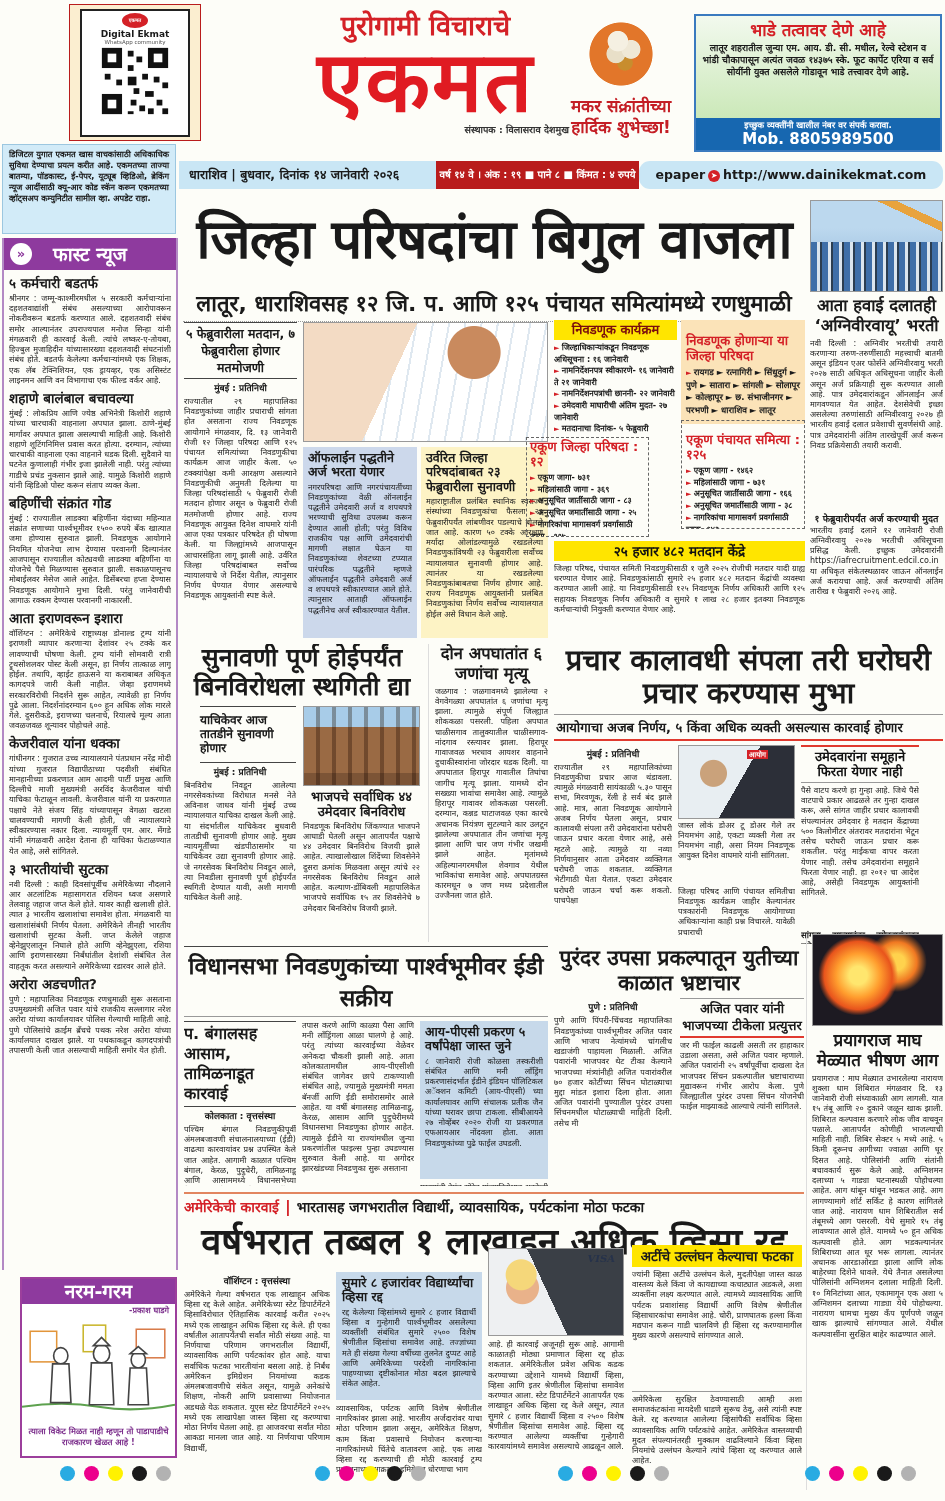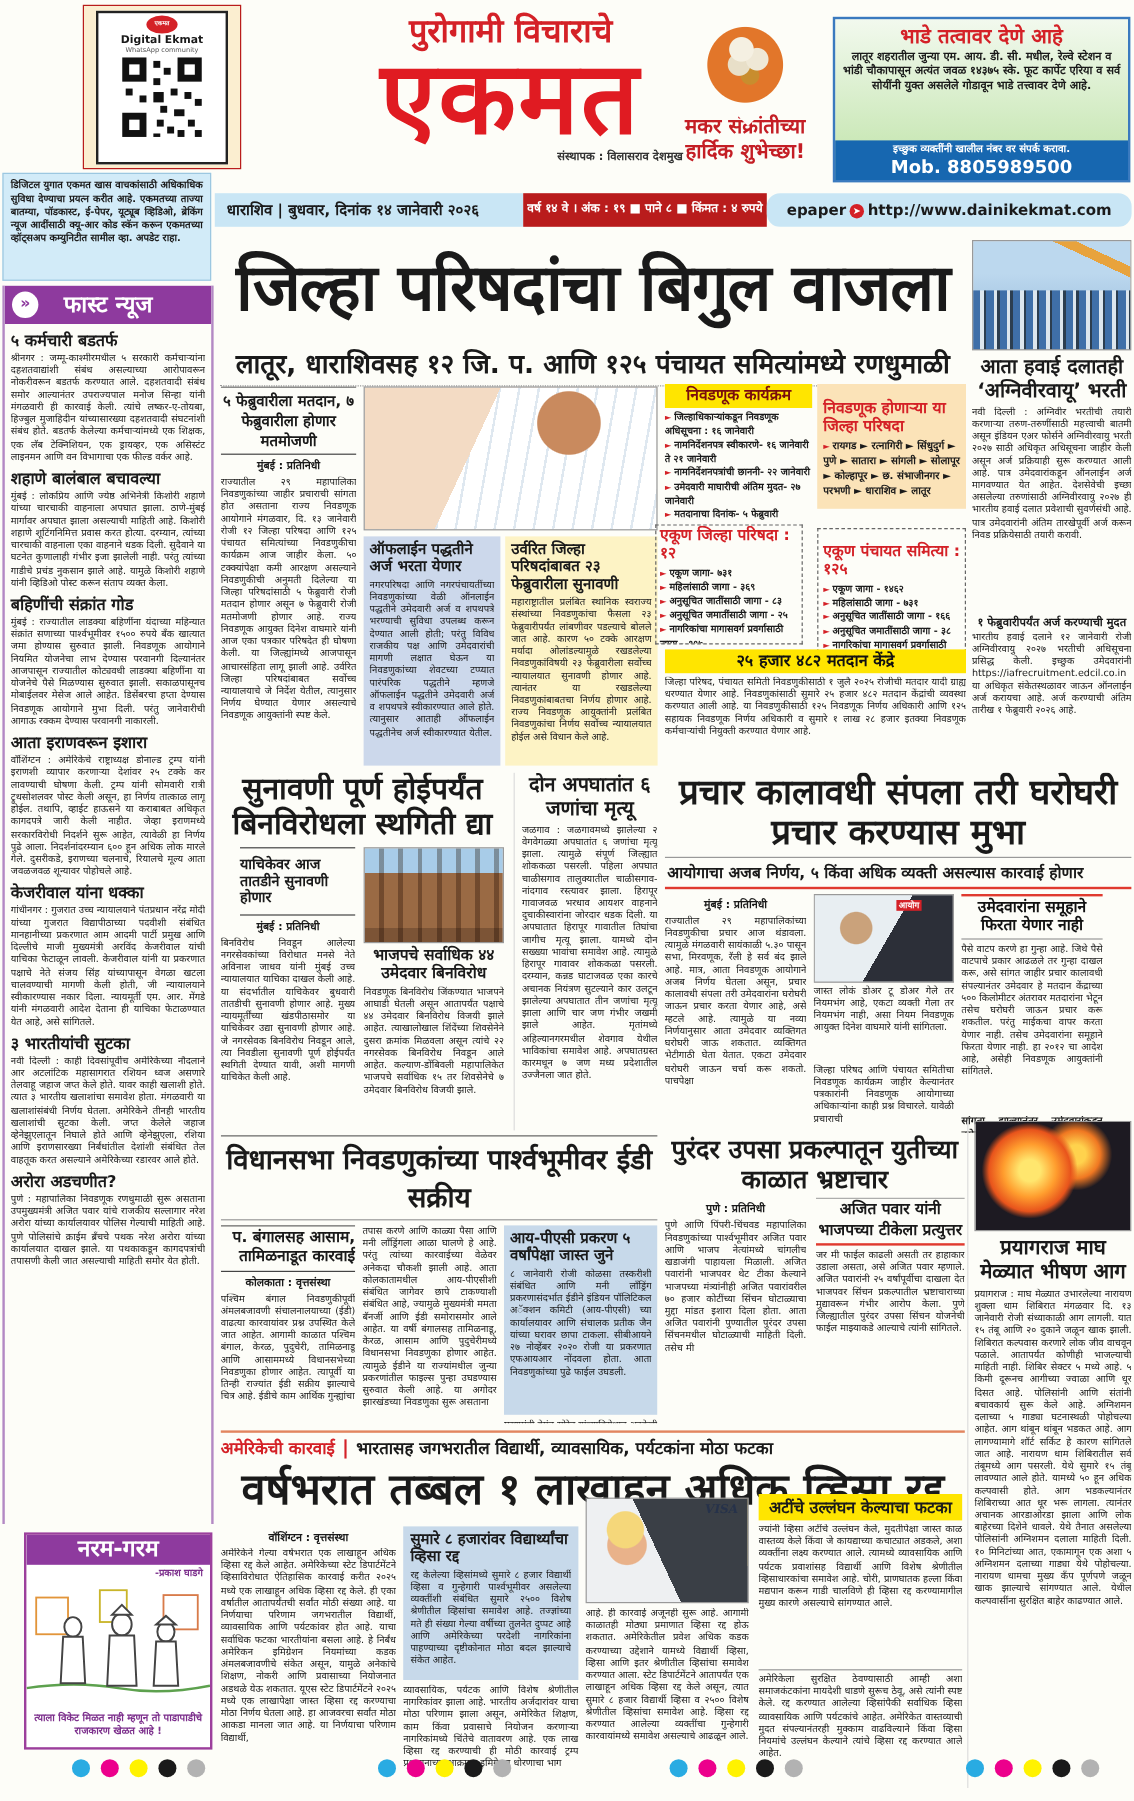--- a/index.html
+++ b/index.html
@@ -68,25 +68,25 @@
   #evm-photo { left:303px; top:322px; width:245px; height:120px;
     background: radial-gradient(circle at 70% 25%, #c98a5e 26px, transparent 27px),
       linear-gradient(115deg, #f3dbc4 0 38%, transparent 38%),
       repeating-linear-gradient(100deg, #fff 0 14px, #dfe8f0 14px 16px),
       linear-gradient(180deg,#e9c9ad,#cfe2ef); }
   #box-offline { left:303px; top:447px; width:114px; height:191px; background:#ccd8eb; padding:4px 5px; overflow:hidden; }
   #box-hearing { left:421px; top:447px; width:127px; height:191px; background:#fdf3c5; padding:4px 5px; overflow:hidden; }
   .infobox-title { font-size:12.5px; font-weight:bold; line-height:1.15; margin-bottom:3px; }
   #box-program { left:554px; top:320px; width:123px; height:114px; overflow:hidden; }
   #box-program .yellowbar { font-size:13px; height:20px; line-height:20px; margin-bottom:2px; }
-  #box-zp-total { left:546px; top:437px; width:123px; height:100px; border:1.5px dashed #666; padding:2px 3px; overflow:hidden; }
+  #box-zp-total { left:526px; top:437px; width:123px; height:100px; border:1.5px dashed #666; padding:2px 3px; overflow:hidden; }
   #box-zp-list { left:681px; top:320px; width:124px; height:104px; background:#fbe3b8; padding:14px 5px; overflow:hidden; }
   #box-zp-list .names { font-size:8.5px; font-weight:bold; line-height:1.5; }
   #box-zp-list .names::before { content:"► "; color:#d42127; font-size:7px; }
-  #box-ps-total { left:681px; top:440px; width:124px; height:109px; border:1.5px dashed #666; padding:12px 4px; overflow:hidden; }
+  #box-ps-total { left:681px; top:420px; width:124px; height:109px; border:1.5px dashed #666; padding:12px 4px; overflow:hidden; }
   .count-title { color:#d42127; font-weight:bold; font-size:13px; line-height:1.15; margin-bottom:2px; }
   #band-kendre { left:554px; top:541px; width:251px; height:97px; overflow:hidden; }
   #band-kendre .yellowbar { font-size:13.5px; height:20px; line-height:20px; color:#111; margin-bottom:3px; }
   
   #agniveer { left:810px; top:200px; width:133px; height:440px; overflow:hidden; }
   #af-photo { width:133px; height:92px;
     background: linear-gradient(25deg, transparent 80%, #e8a33d 80% 86%, transparent 86%),
       repeating-linear-gradient(90deg, #3f6fa8 0 6px, #dce6ee 6px 9px, #2c3e50 9px 11px),
       linear-gradient(180deg,#bcd8ee 0 30%, #8fb4d8); background-size:100% 100%, 100% 55%, 100% 100%; background-position: 0 0, 0 100%, 0 0; background-repeat:no-repeat; }
   #af-headline { font-size:16.5px; font-weight:bold; text-align:center; line-height:1.2; margin:4px 0 3px; }
@@ -116,21 +116,21 @@
       linear-gradient(180deg,#dfe7ec,#b9c6cf); }
   #comm-label { position:absolute; right:26px; top:4px; background:#d42127; color:#fff; font-size:7px; font-weight:bold; padding:0 2px; }
   #cp-sidebox-title { color:#111; font-size:13px; font-weight:bold; text-align:center; border-top:2.5px solid #e03a2f; border-bottom:1px solid #999; padding:2px 0; line-height:1.2; margin-bottom:3px; }
   
   #ed-story { left:184px; top:946px; width:364px; height:240px; overflow:hidden; }
   #ed-headline { font-size:23px; font-weight:bold; text-align:center; border-top:1.5px solid #444; border-bottom:1px solid #999; padding:2px 0 3px; margin-bottom:4px; }
   .ed-col { float:left; overflow:hidden; }
   #ed-c1 { width:112px; height:200px; }
   #ed-c2 { width:112px; height:200px; margin-left:6px; }
   #ed-c3 { width:128px; height:200px; margin-left:6px; }
-  #ed-sub { font-size:13px; font-weight:bold; text-align:right; border-top:1px solid #444; border-bottom:1px solid #444; padding:2px 0; line-height:1.25; }
+  #ed-sub { font-size:16px; font-weight:bold; text-align:left; border-top:1px solid #444; border-bottom:1px solid #444; padding:2px 0; line-height:1.25; }
   #ed-bluebox { background:#c7d9ea; padding:4px 5px; }
   #purandar-story { left:554px; top:946px; width:250px; height:240px; overflow:hidden; }
   #pu-headline { font-size:21px; font-weight:bold; text-align:center; line-height:1.2; margin-bottom:2px; }
   #pu-c1 { float:left; width:118px; height:180px; overflow:hidden; }
   #pu-c2 { float:right; width:124px; height:180px; overflow:hidden; }
   #pu-sub { font-size:13px; font-weight:bold; text-align:center; border-top:1px solid #999; border-bottom:2px solid #e03a2f; padding:2px 0; line-height:1.25; margin-bottom:3px; }
   #fire-story { left:806px; top:934px; width:137px; height:556px; overflow:hidden; border-left:1px solid #ddd; padding-left:5px; }
   #fire-photo { width:131px; height:92px;
     background: radial-gradient(circle at 35% 45%, #ffe66e 9px, #ff9d2e 22px, #e8541c 34px, transparent 40px),
       radial-gradient(circle at 65% 30%, #ffd24d 8px, #f07822 20px, transparent 30px),

